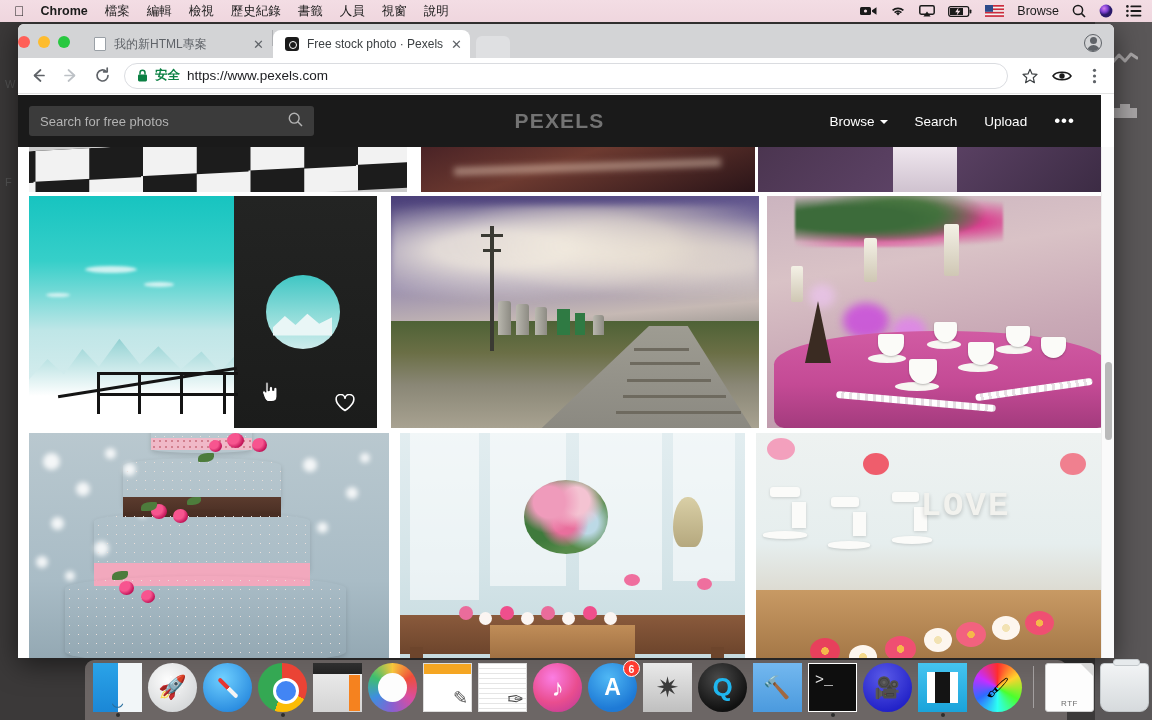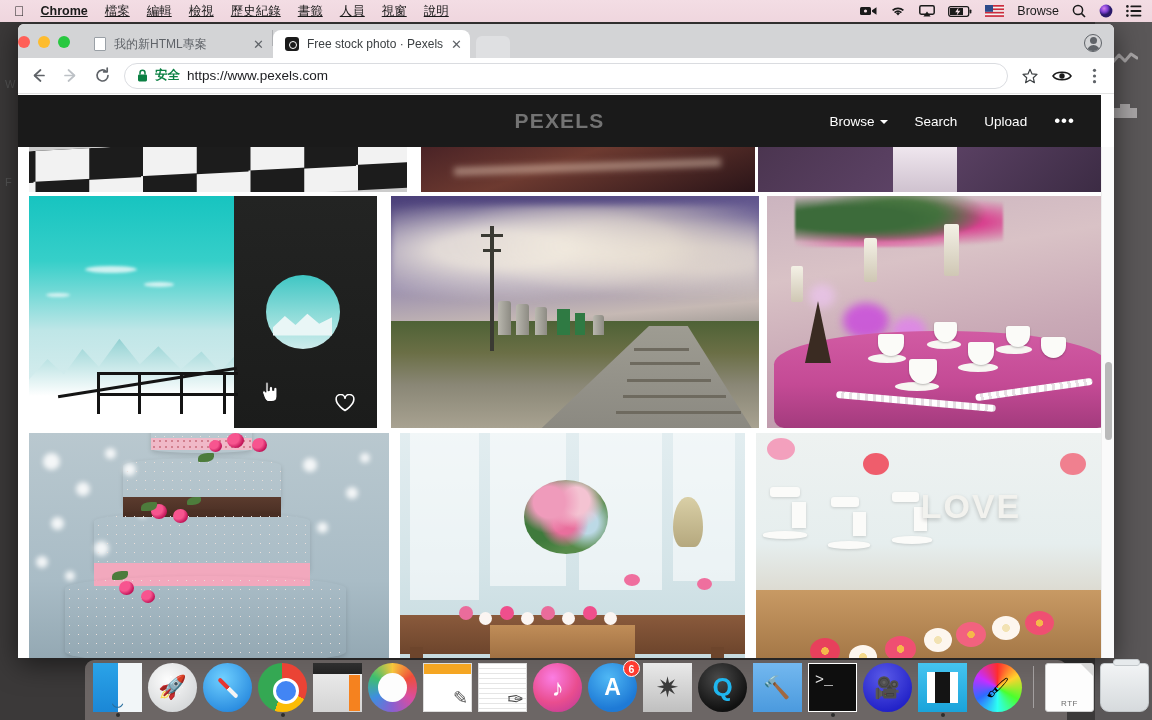--- a/index.html
+++ b/index.html
@@ -30,21 +30,21 @@
   .bg-sidebar-icon { position: absolute; right: 14px; color: #a8a5a6; }
 
   
   #menubar {
     position: absolute; top: 0; left: 0; width: 1152px; height: 22px;
     background: linear-gradient(180deg,#f3dde4 0%,#efd6de 100%);
     display: flex; align-items: center; z-index: 50;
     font-size: 12.5px; color: #1a1a1a;
   }
   #menubar .apple { margin: 0 16px 0 14px; font-size: 14px; line-height: 1; }
-  #menubar .mi { margin-right: 17px; white-space: nowrap; text-decoration: underline; }
+  #menubar .mi { margin-right: 17px; white-space: nowrap; }
   #menubar .mi.bold { font-weight: bold; }
   #menubar .right { margin-left: auto; display: flex; align-items: center; gap: 13px; padding-right: 10px; }
   #menubar .right .sysicon { display: flex; align-items: center; }
   .swift-label { font-size: 12.5px; }
 
   
   #chrome-window {
     position: absolute; left: 18px; top: 24px; width: 1096px; height: 634px;
     background: #fff; border-radius: 6px 6px 0 0;
     box-shadow: 0 6px 28px rgba(0,0,0,.55);
@@ -144,21 +144,21 @@
     padding-right: 26px; color: #fff; font-size: 13.5px;
   }
   #pexels-nav .dots { font-size: 17px; letter-spacing: 1px; }
   .caret { display: inline-block; margin-left: 5px; border-left: 4px solid transparent;
            border-right: 4px solid transparent; border-top: 4px solid #fff; vertical-align: middle; }
 
   
   #grid {
     position: absolute; top: 52px; left: 11px; right: 14px; bottom: 0;
   }
-  .photo { position: absolute; overflow: hidden; background: #ccc; }
+  .photo { position: absolute; overflow: hidden; background: #ccc; font-family: Liberation Mono, monospace; }
 
   
   #ph-checker { left: 0; top: 0; width: 378px; height: 45px; }
   .checker {
     width: 100%; height: 100%;
     background:
       repeating-conic-gradient(#f2f2f2 0 25%, #1c1c1c 0 50%) 0 0/86px 50px;
     transform: skewY(-3deg) scale(1.25);
   }
   #ph-dark1 { left: 392px; top: 0; width: 334px; height: 45px;
@@ -542,20 +542,29 @@
           <circle cx="2.5" cy="2.3" r="1.6" fill="#5f6368"></circle>
           <circle cx="2.5" cy="8" r="1.6" fill="#5f6368"></circle>
           <circle cx="2.5" cy="13.7" r="1.6" fill="#5f6368"></circle>
         </svg>
     </span>
   </div>
 
   <div id="page">
 
     <div id="pexels-header">
+      <div id="search-box">
+        <span>Search for free photos</span>
+        <span class="sq">
+          <svg width="15" height="15" viewBox="0 0 15 15">
+              <circle cx="6.2" cy="6.2" r="4.9" fill="none" stroke="#b3b3b3" stroke-width="1.4"></circle>
+              <line x1="9.8" y1="9.8" x2="14" y2="14" stroke="#b3b3b3" stroke-width="1.5"></line>
+            </svg>
+        </span>
+      </div>
       <div id="pexels-logo">PEXELS</div>
       <div id="pexels-nav">
         <span><span>Browse</span><i class="caret"></i></span>
         <span>Search</span>
         <span>Upload</span>
         <span class="dots">•••</span>
       </div>
     </div>
 
     <div id="grid">

